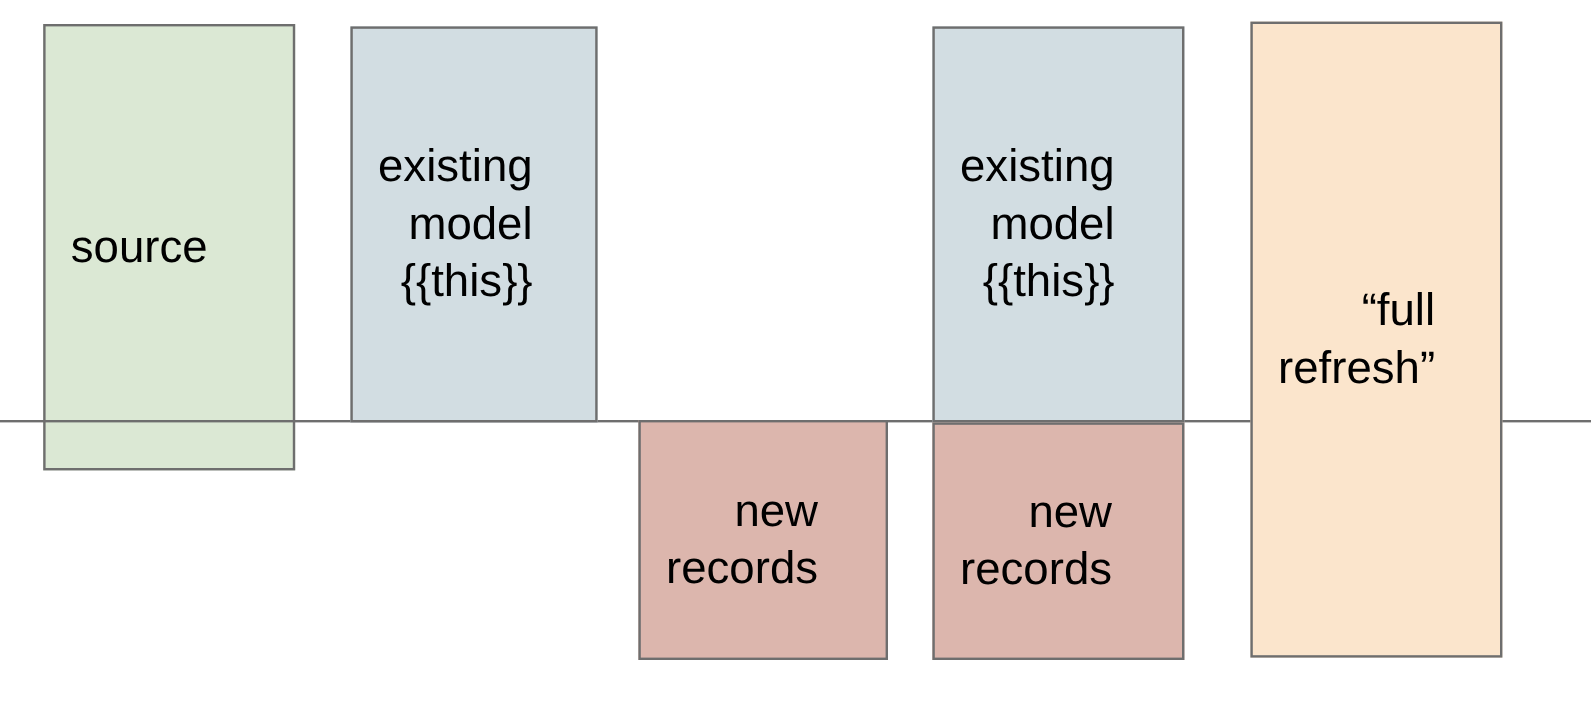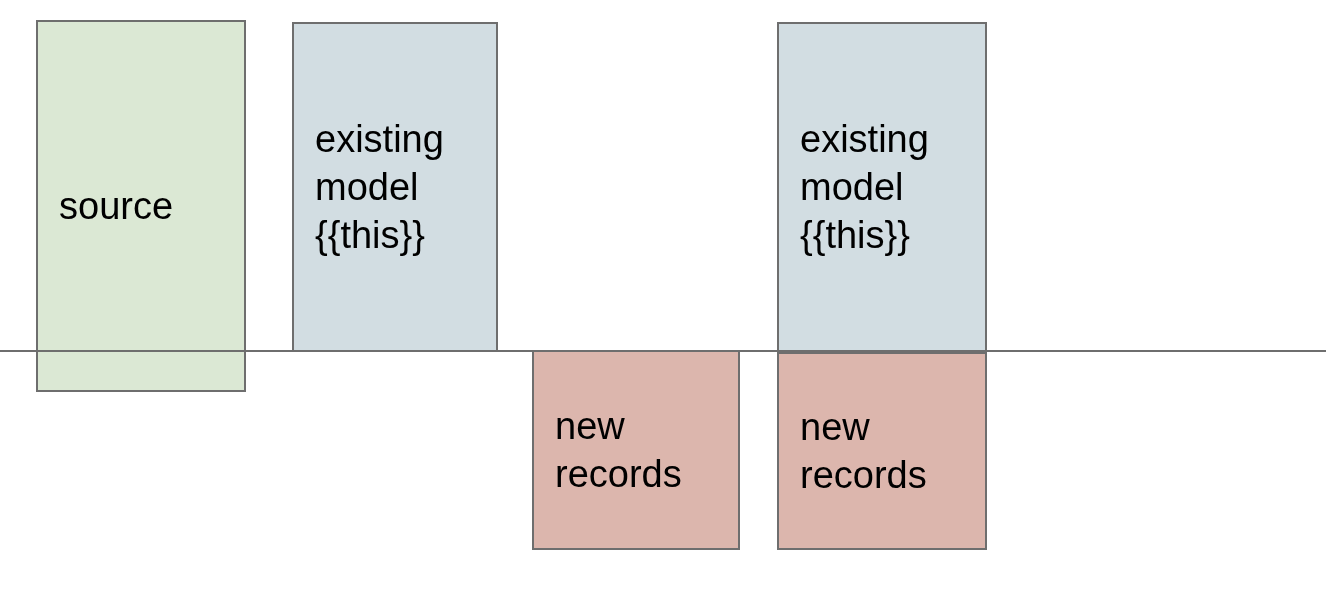--- a/index.html
+++ b/index.html
@@ -19,20 +19,21 @@
     left: 0; top: 350px;
     width: 1326px; height: 2px;
     z-index: 2;
   }
   .box {
     position: absolute;
     border: 2px solid #6e6e6e;
     box-sizing: border-box;
     display: flex;
     align-items: center;
+    text-align: right;
   }
   .box .label {
     padding-left: 21px;
     padding-right: 8px;
     font-size: 38px;
     line-height: 48px;
     color: #000000;
     white-space: pre-line;
   }
   
@@ -69,14 +70,18 @@
     <span class="label">existing
 model
 {{this}}</span>
   </div>
 
   <div class="box box-new-records-2" style="background-color: rgb(220, 182, 173);">
     <span class="label">new
 records</span>
   </div>
 
+  <div class="box box-full-refresh" style="background-color: rgb(251, 229, 204);">
+    <span class="label">“full
+refresh”</span>
+  </div>
 
 </div>
 
 </body></html>

